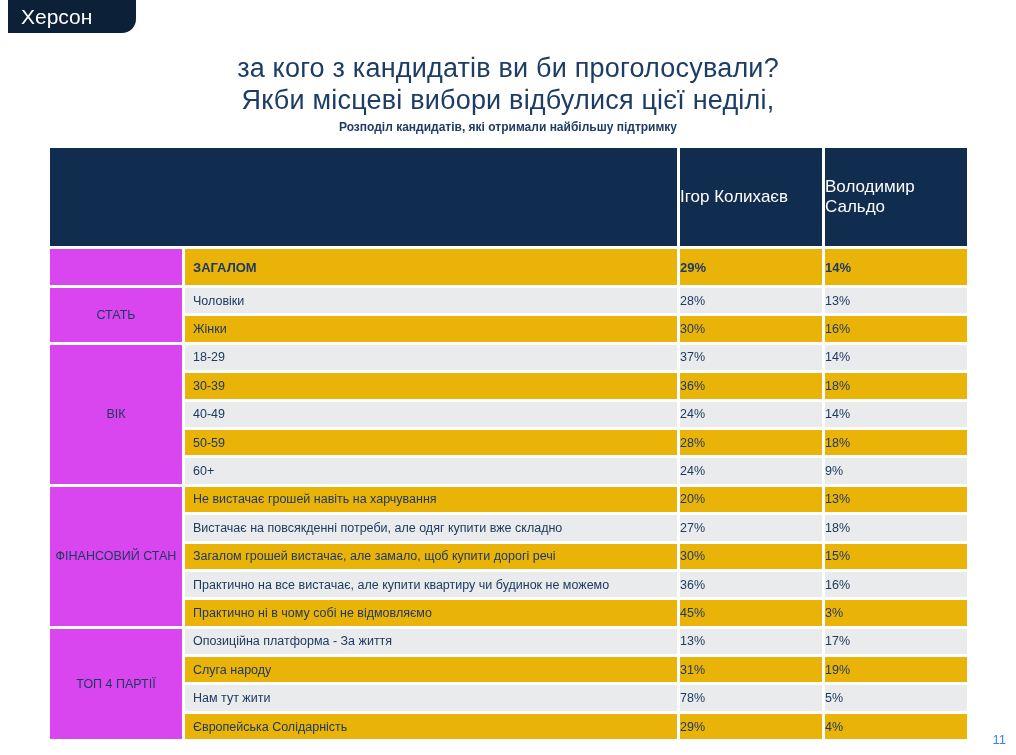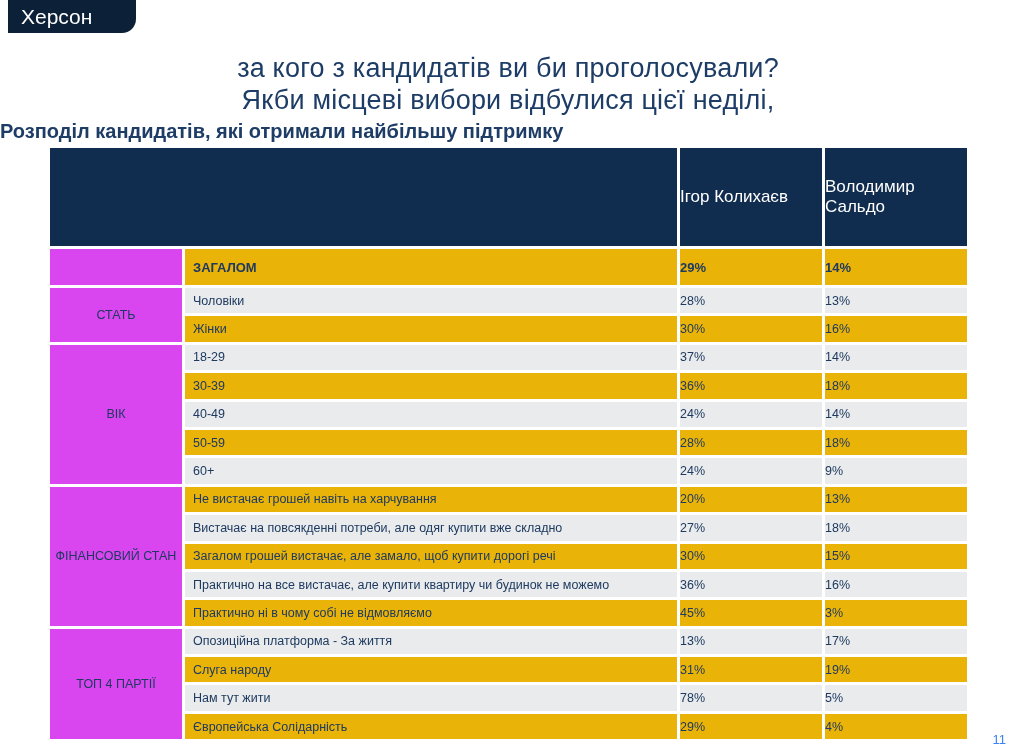--- a/index.html
+++ b/index.html
@@ -25,23 +25,23 @@
   .title {
     position:absolute; top:52px; left:0; right:0;
     text-align:center;
     color:#1d3c66;
     font-size:27px;
     line-height:32px;
     letter-spacing:0.2px;
   }
   .subtitle {
     position:absolute; top:120px; left:0; right:0;
-    text-align:left;
+    text-align:center;
     color:#1d3c66;
-    font-size:20px;
+    font-size:12px;
     font-weight:700;
   }
   table.results {
     position:absolute; left:47px; top:145px;
     width:923px;
     border-collapse:separate;
     border-spacing:3px;
     table-layout:fixed;
   }
   td { overflow:hidden; }

